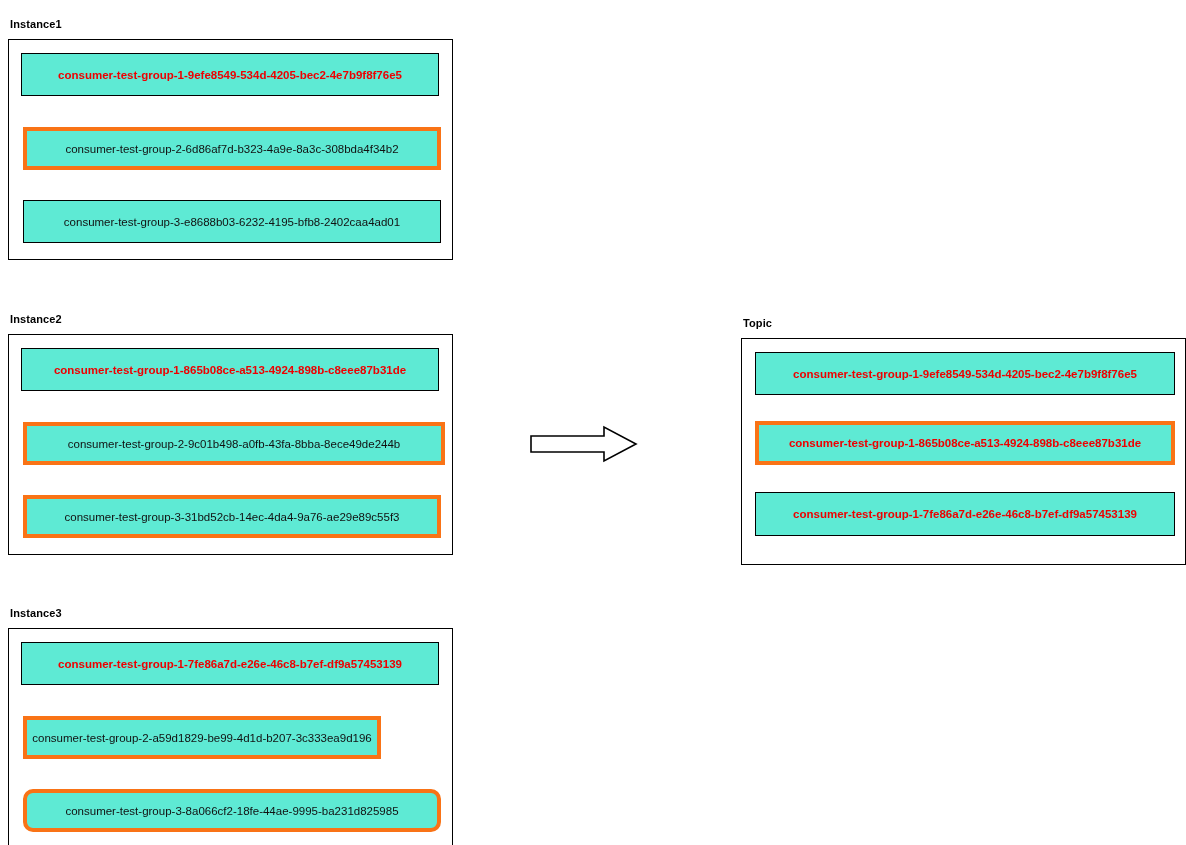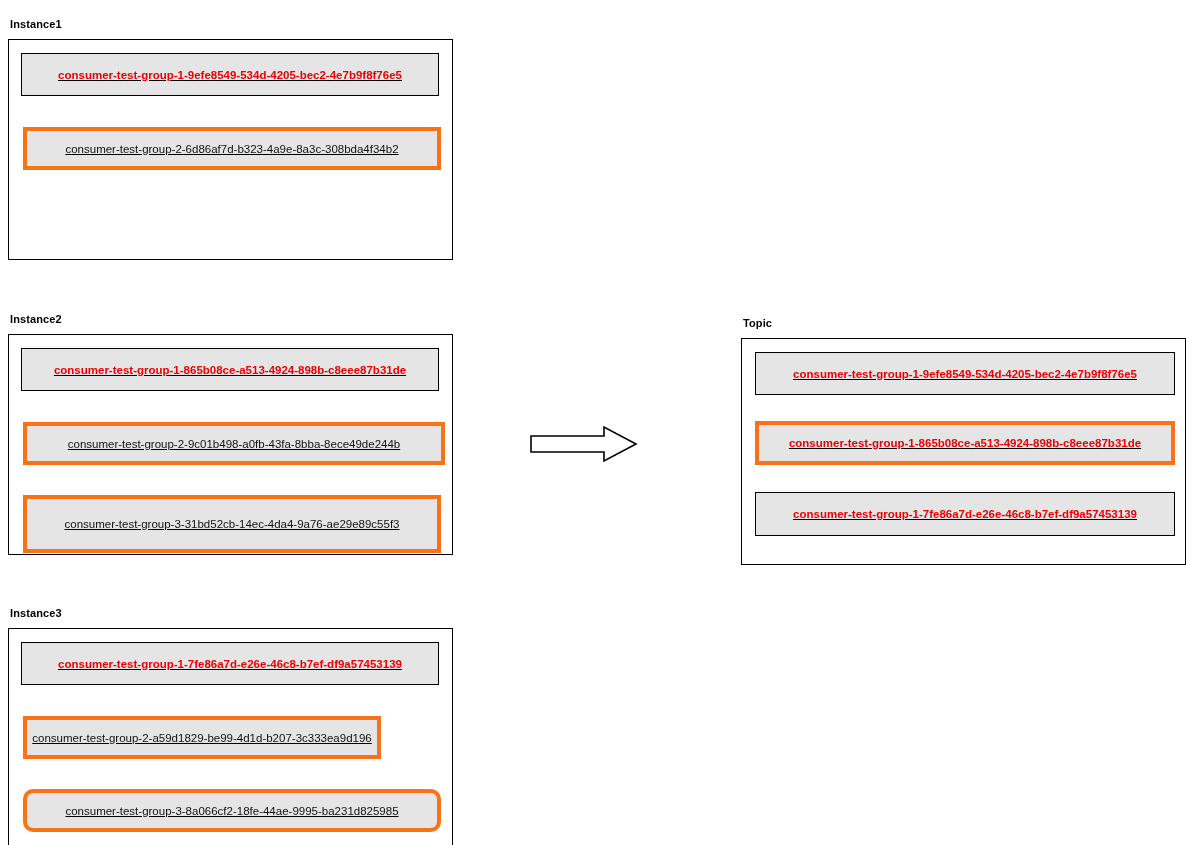--- a/index.html
+++ b/index.html
@@ -39,26 +39,25 @@
   .panel-box {
     box-sizing: border-box;
     border: 1.5px solid #000000;
     background: #ffffff;
     position: relative;
   }
 
   
   .item-box {
     box-sizing: border-box;
-    background: #e5e5e5;
+    background: #5eead4;
     display: flex;
     align-items: center;
     justify-content: center;
     position: absolute;
-    text-decoration: underline;
   }
   .item-box.black { border: 1.5px solid #000000; }
   .item-box.gray  { border: 4px solid #f97316; }
 
   .item-label {
     font-size: 11.5px;
     line-height: 14px;
     white-space: nowrap;
     text-align: center;
   }
@@ -83,33 +82,36 @@
 
   <div class="panel-group" style="left:8px; top:6px;">
     <div class="panel-caption">Instance1</div>
     <div class="panel-box" style="width:445px; height:221px;">
       <div class="item-box black" style="left:12px; top:13px; width:418px; height:43px;">
         <span class="item-label highlight">consumer-test-group-1-9efe8549-534d-4205-bec2-4e7b9f8f76e5</span>
       </div>
       <div class="item-box gray" style="left:14px; top:87px; width:418px; height:43px;">
         <span class="item-label plain">consumer-test-group-2-6d86af7d-b323-4a9e-8a3c-308bda4f34b2</span>
       </div>
+      <div class="item-box black" style="left:14px; top:160px; width:418px; height:43px;">
+        <span class="item-label plain">consumer-test-group-3-e8688b03-6232-4195-bfb8-2402caa4ad01</span>
+      </div>
     </div>
   </div>
 
   <div class="panel-group" style="left:8px; top:301px;">
     <div class="panel-caption">Instance2</div>
     <div class="panel-box" style="width:445px; height:221px;">
       <div class="item-box black" style="left:12px; top:13px; width:418px; height:43px;">
         <span class="item-label highlight">consumer-test-group-1-865b08ce-a513-4924-898b-c8eee87b31de</span>
       </div>
       <div class="item-box gray" style="left:14px; top:87px; width:422px; height:43px;">
         <span class="item-label plain">consumer-test-group-2-9c01b498-a0fb-43fa-8bba-8ece49de244b</span>
       </div>
-      <div class="item-box gray" style="left:14px; top:160px; width:418px; height:58px;">
+      <div class="item-box gray" style="left:14px; top:160px; width:418px; height:43px;">
         <span class="item-label plain">consumer-test-group-3-31bd52cb-14ec-4da4-9a76-ae29e89c55f3</span>
       </div>
     </div>
   </div>
 
   <div class="panel-group" style="left:8px; top:595px;">
     <div class="panel-caption">Instance3</div>
     <div class="panel-box" style="width:445px; height:221px;">
       <div class="item-box black" style="left:12px; top:13px; width:418px; height:43px;">
         <span class="item-label highlight">consumer-test-group-1-7fe86a7d-e26e-46c8-b7ef-df9a57453139</span>

